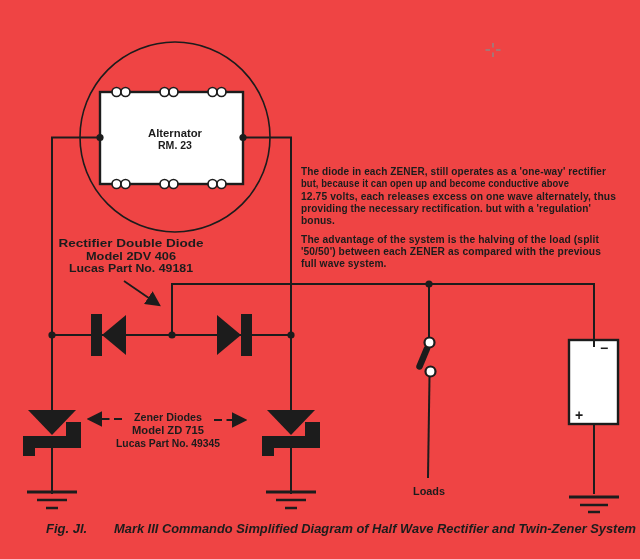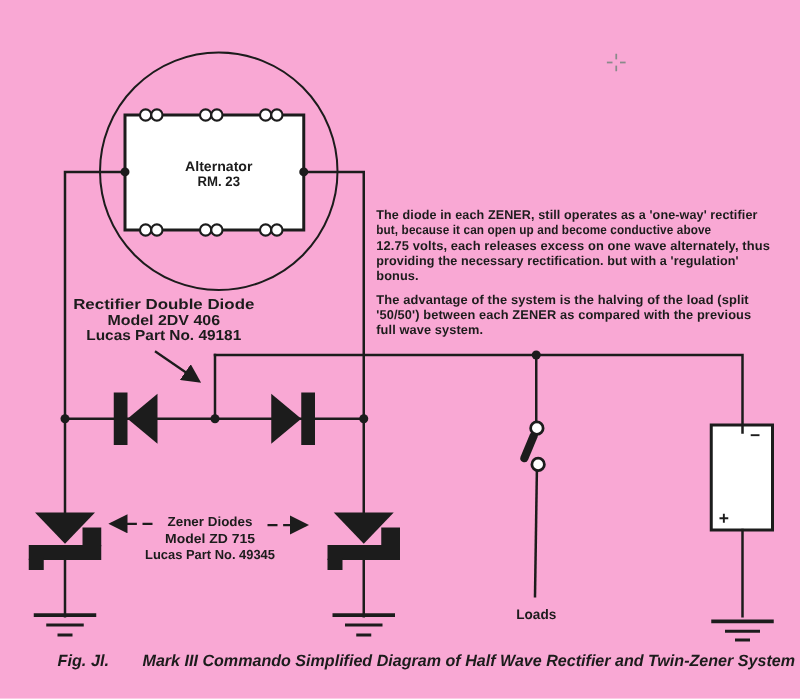--- a/index.html
+++ b/index.html
@@ -1,16 +1,16 @@
 <!DOCTYPE html>
 <html><head>
 <meta charset="utf-8">
 <style>
   html,body{margin:0;padding:0;background:#ffffff;}
-  .page{position:relative;width:640px;height:559px;background:#f9a8d4;overflow:hidden;}
+  .page{position:relative;width:640px;height:559px;background:#ef4444;overflow:hidden;}
   svg{display:block;}
   text{font-family:"Liberation Sans",sans-serif;fill:#1c1c1c;font-weight:bold;}
   .note-line{font-size:10.2px;letter-spacing:.1px;}
   .lbl-11{font-size:11px;}
   .lbl-115{font-size:11.5px;}
   .lbl-105{font-size:10.5px;}
   .cap{font-style:italic;font-size:13px;}
   .term{font-size:14px;}
 </style>
 </head>

